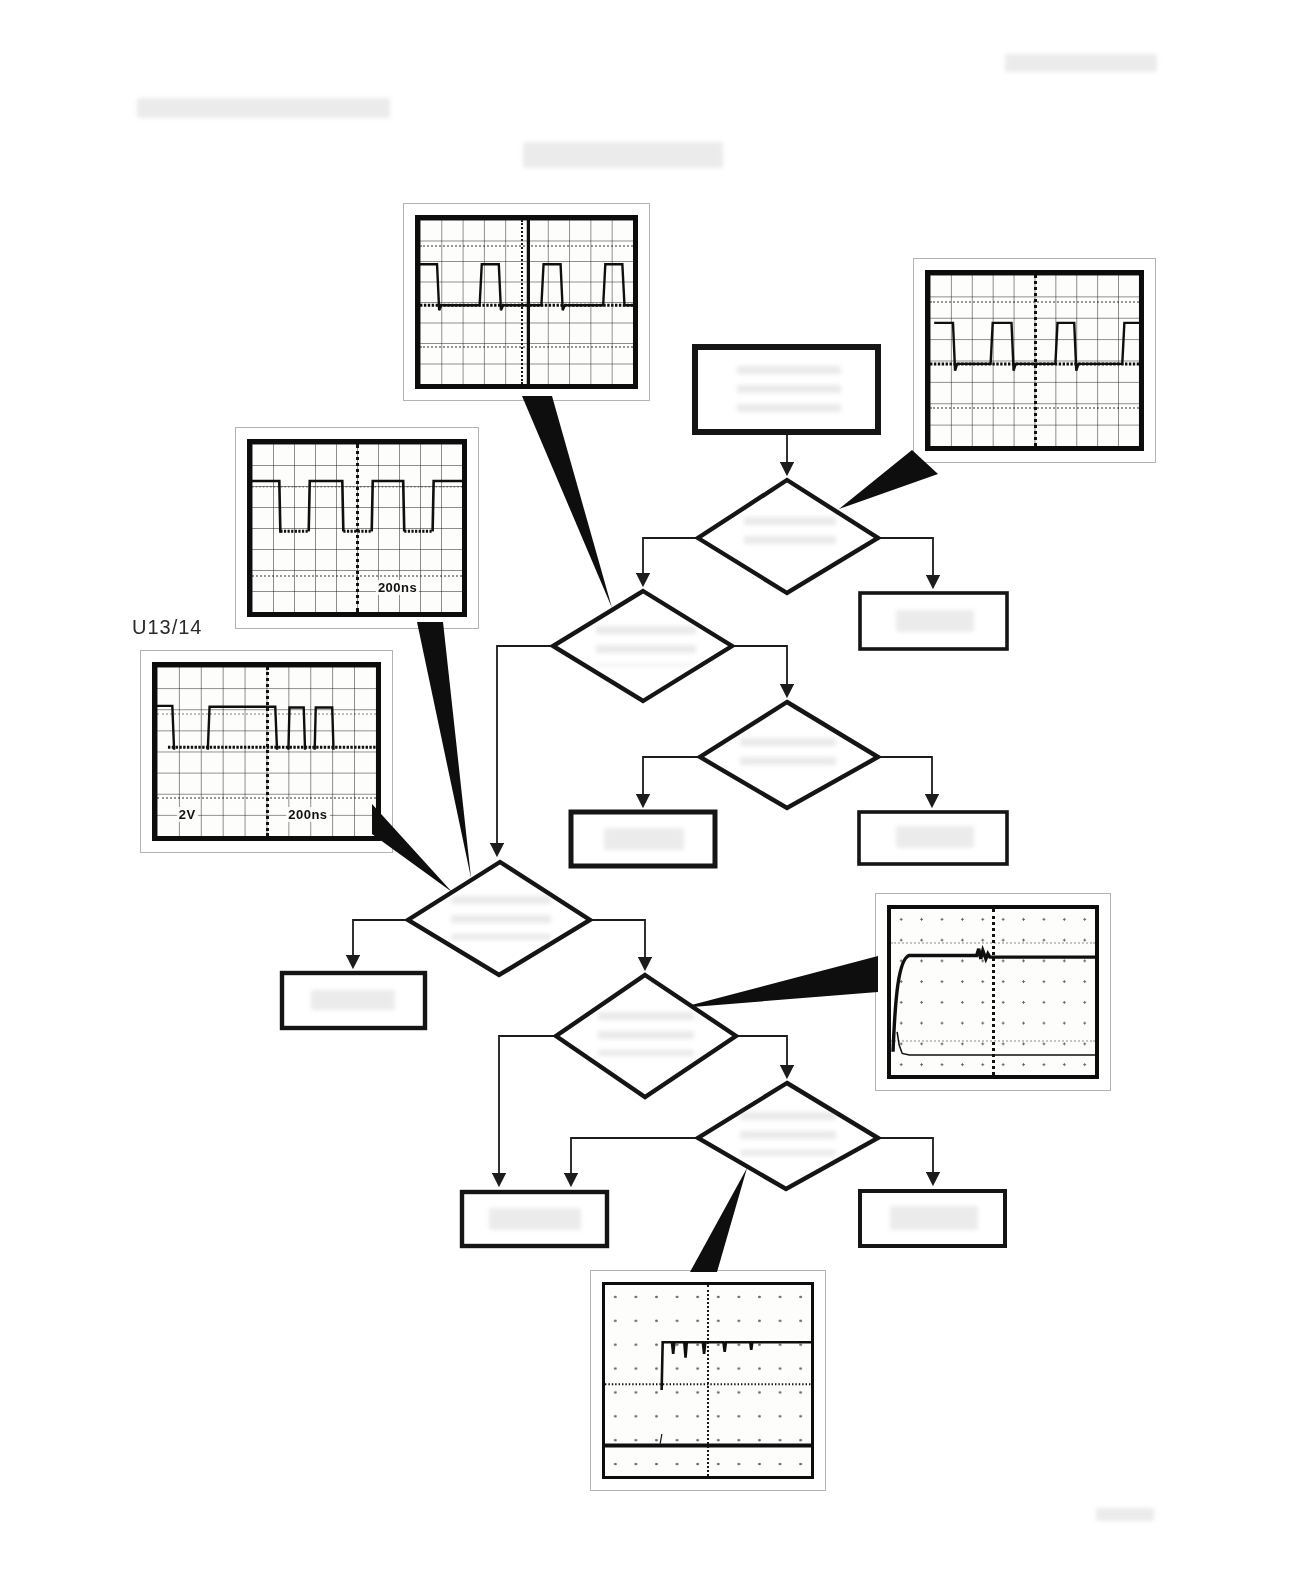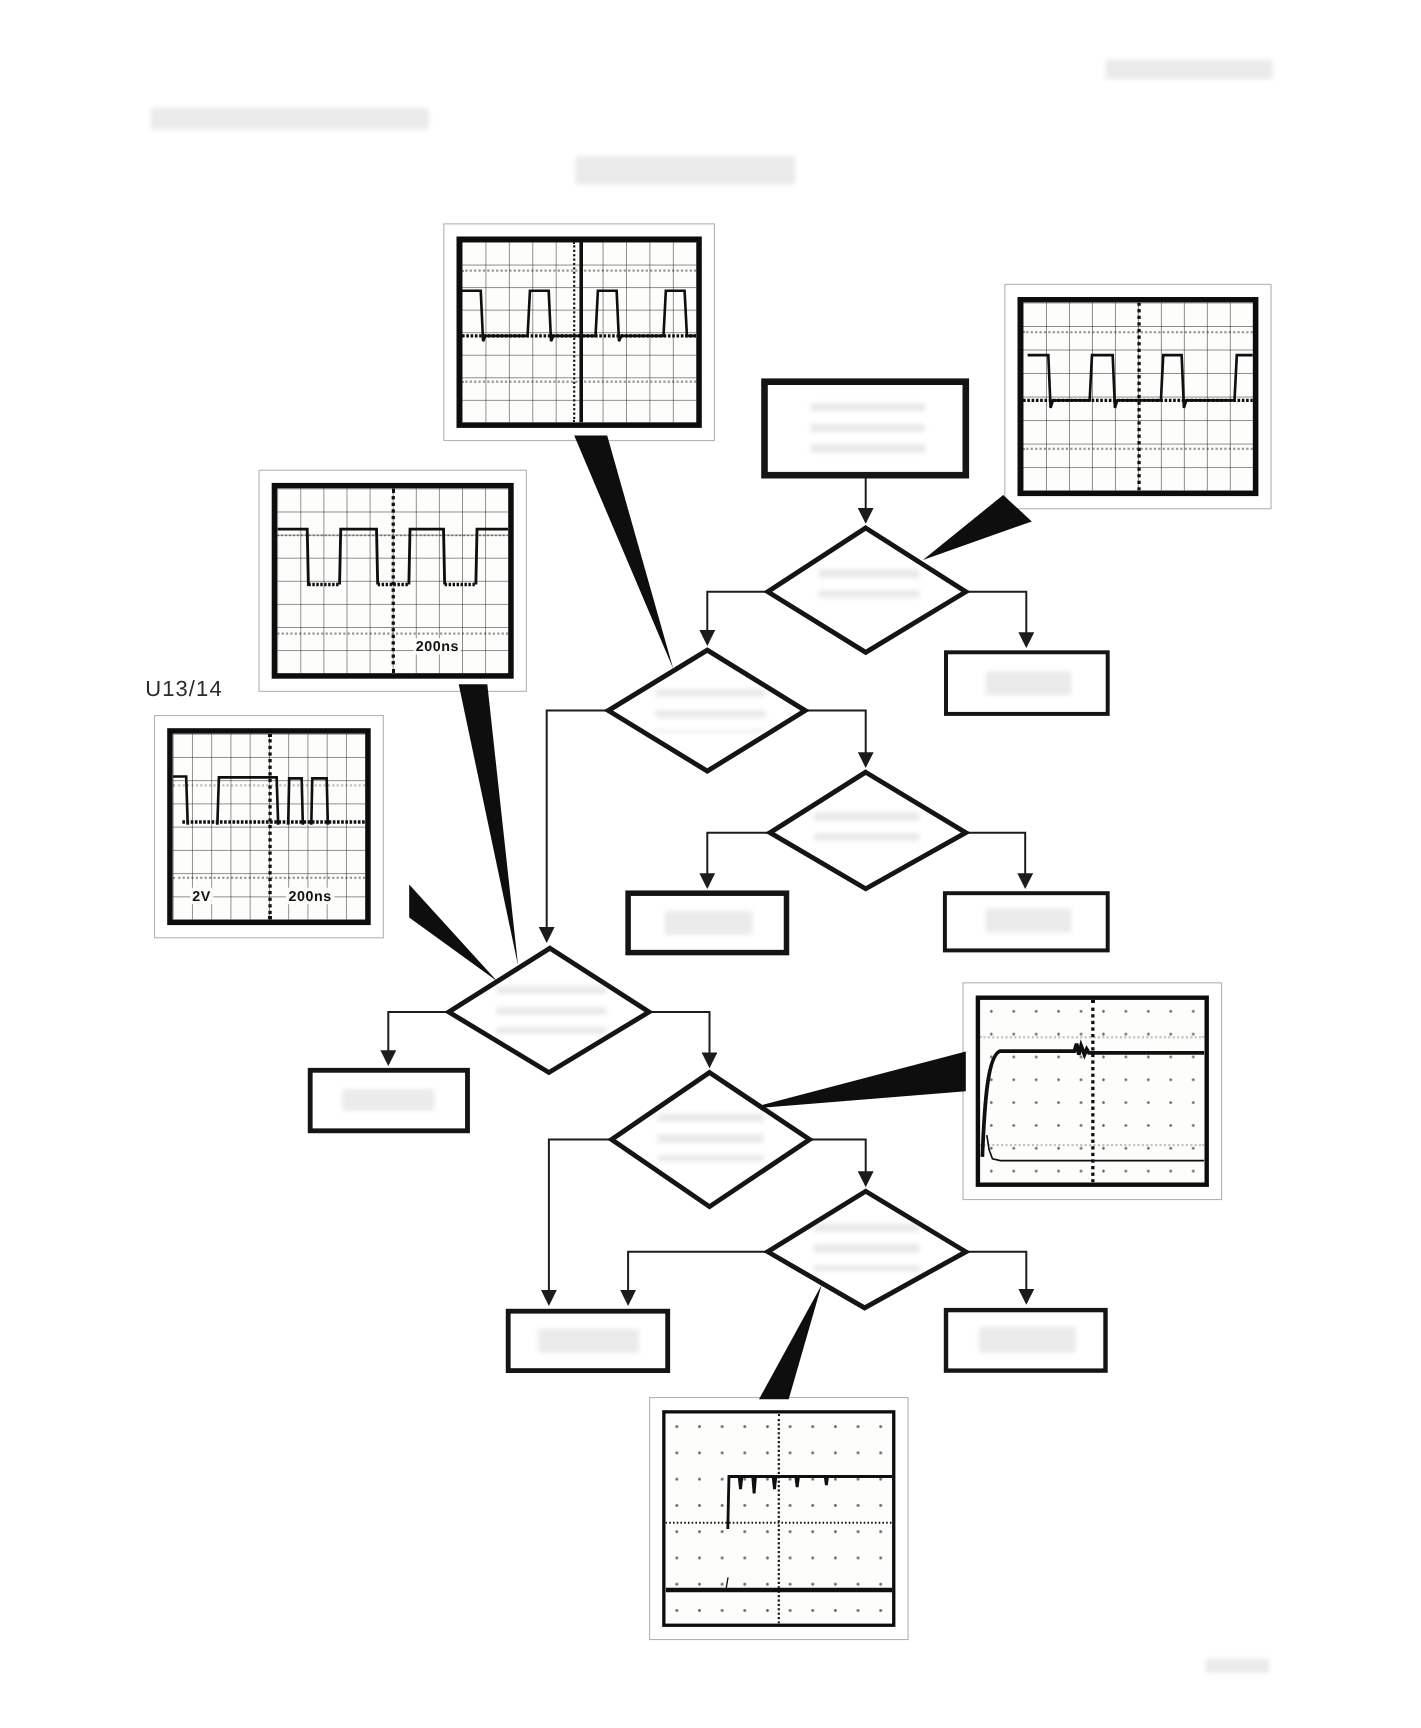--- a/index.html
+++ b/index.html
@@ -134,21 +134,21 @@
       <svg class="wave" viewBox="0 0 100 100" preserveAspectRatio="none">
         <path d="M0,25.5 H100" stroke-width="1.2" stroke-dasharray="1.6 2" opacity=".5"></path>
         <path d="M13.5,52 H27 M43.5,52 H57 M72.5,52 H86" stroke-width="3" stroke-dasharray="2.2 1.4"></path>
         <path d="M0,22 H13 L13.5,52 L14,52 M27,52 L27.5,22 H43 L43.5,52 M57,52 L57.5,22 H72 L72.5,52 M86,52 L86.5,22 H100" stroke-width="2.6"></path>
       </svg>
       <div class="scope-label" style="left:59%;top:81%;">200ns</div>
     </div>
   </div>
 
   <div class="u13-title">U13/14</div>
-  <div class="scope" style="left:140px;top:650px;width:209px;height:203px;">
+  <div class="scope" style="left:140px;top:650px;width:253px;height:203px;">
     <div class="crt grid-solid">
       <div class="dotrow" style="top:27%;opacity:.6"></div>
       <div class="dotrow" style="top:77%"></div>
       <div class="vcross heavy"></div>
       <svg class="wave" viewBox="0 0 100 100" preserveAspectRatio="none">
         <path d="M5,47.5 H100" stroke-width="3" stroke-dasharray="2.4 1.4"></path>
         <path d="M0,23 H7 L7.8,49 M23.2,49 L24,23.5 H54 L54.8,49 M60,49 L60.5,24 H67 L67.6,49 M72,49 L72.5,24 H80 L80.6,49" stroke-width="2.4"></path>
       </svg>
       <div class="scope-label" style="left:9%;top:83%;">2V</div>
       <div class="scope-label" style="left:59%;top:83%;">200ns</div>

